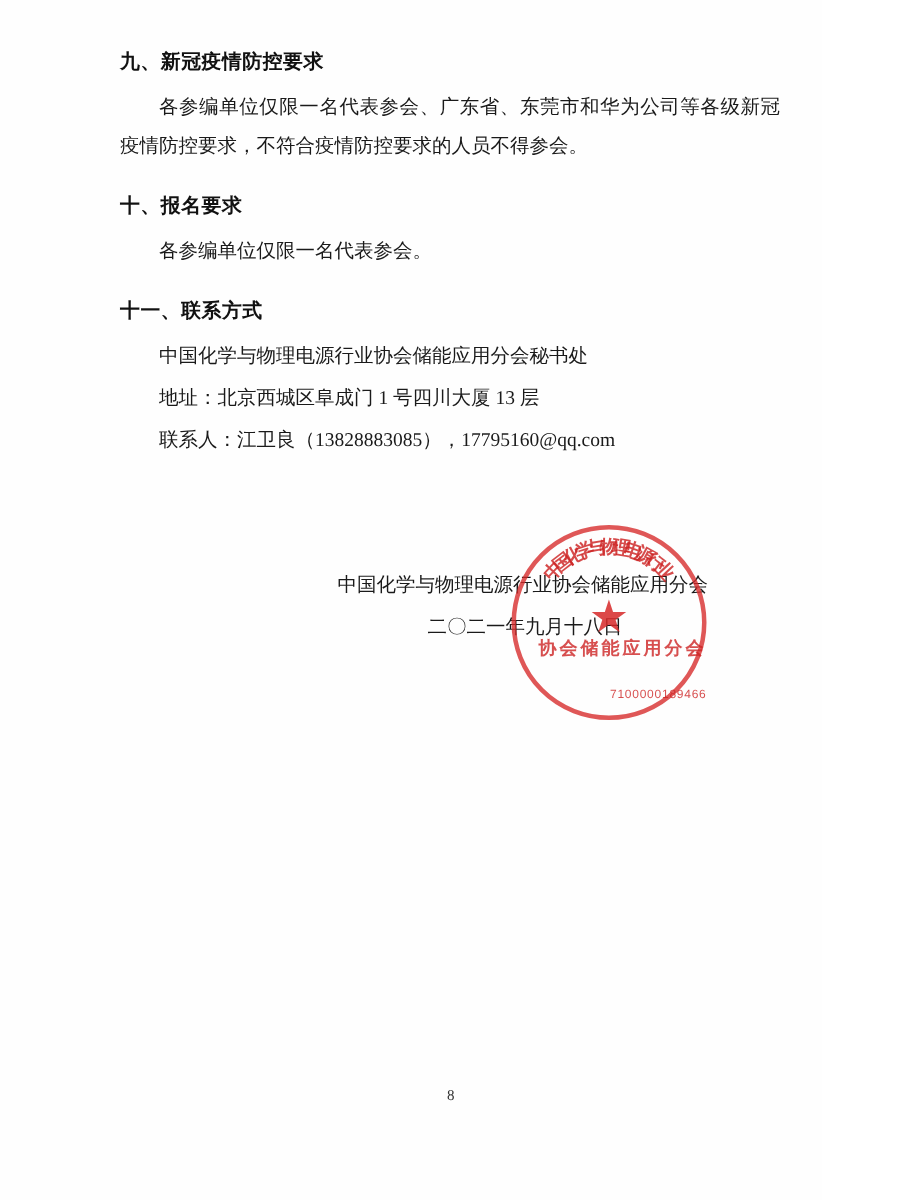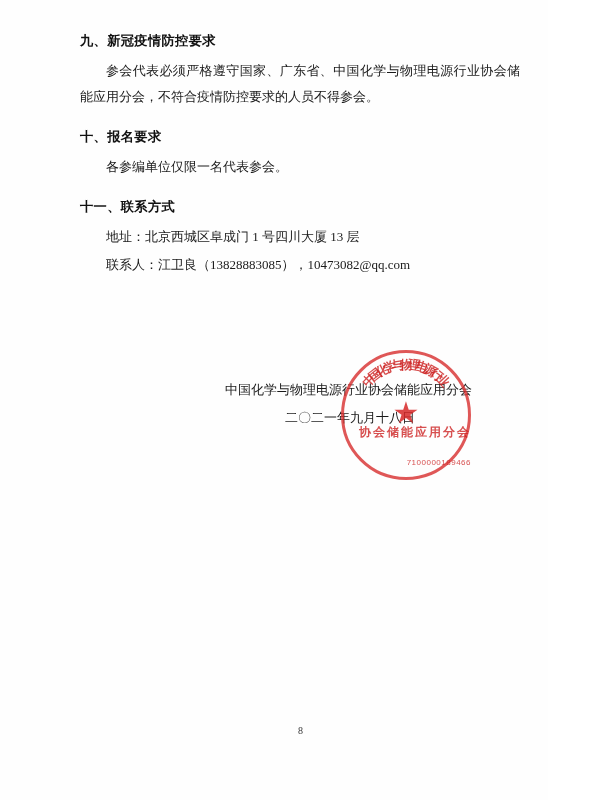--- a/index.html
+++ b/index.html
@@ -144,28 +144,29 @@
   }
 </style>
 </head>
 <body>
 
 <div class="page">
 
   <div class="content">
 
     <h2 class="section-heading">九、新冠疫情防控要求</h2>
-    <p class="para indent">参会代表必须严格遵守国家、广东省、中国化学与物理电源行业协会储能应用分会，不符合疫情防控要求的人员不得参会。</p>
+    <p class="para indent">各参编单位仅限一名代表参会、广东省、东莞市和华为公司等各级新冠疫情防控要求，不符合疫情防控要求的人员不得参会。</p>
 
     <h2 class="section-heading heading-gap">十、报名要求</h2>
     <p class="para indent small-gap">各参编单位仅限一名代表参会。</p>
 
     <h2 class="section-heading heading-gap">十一、联系方式</h2>
+    <p class="para indent small-gap">中国化学与物理电源行业协会储能应用分会秘书处</p>
     <p class="para indent small-gap">地址：北京西城区阜成门 1 号四川大厦 13 层</p>
-    <p class="para indent">联系人：江卫良（13828883085），10473082@qq.com</p>
+    <p class="para indent">联系人：江卫良（13828883085），17795160@qq.com</p>
 
   </div>
 
   <div class="sign-block">
     <div class="sign-line">中国化学与物理电源行业协会储能应用分会</div>
     <div class="sign-line sign-date">二〇二一年九月十八日</div>
   </div>
 
   <div class="seal">
     <div class="seal-ring"></div>

